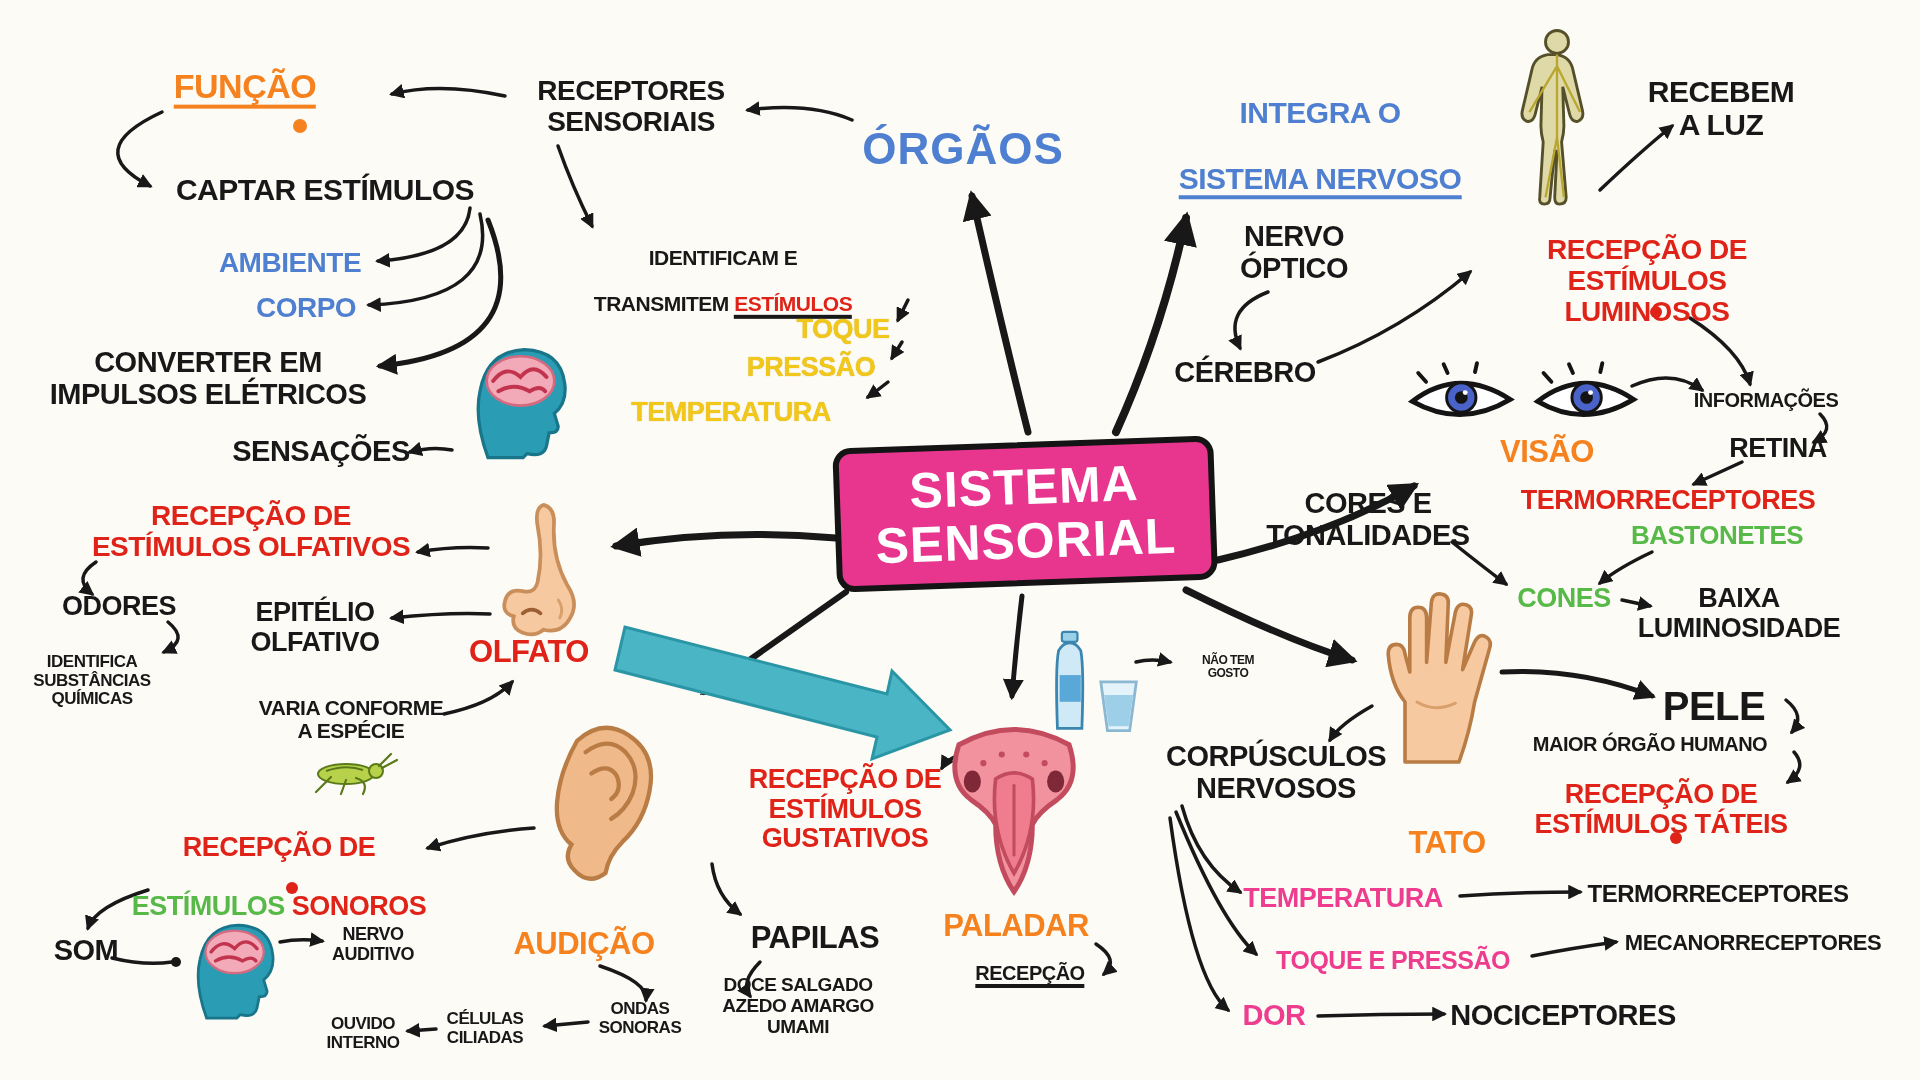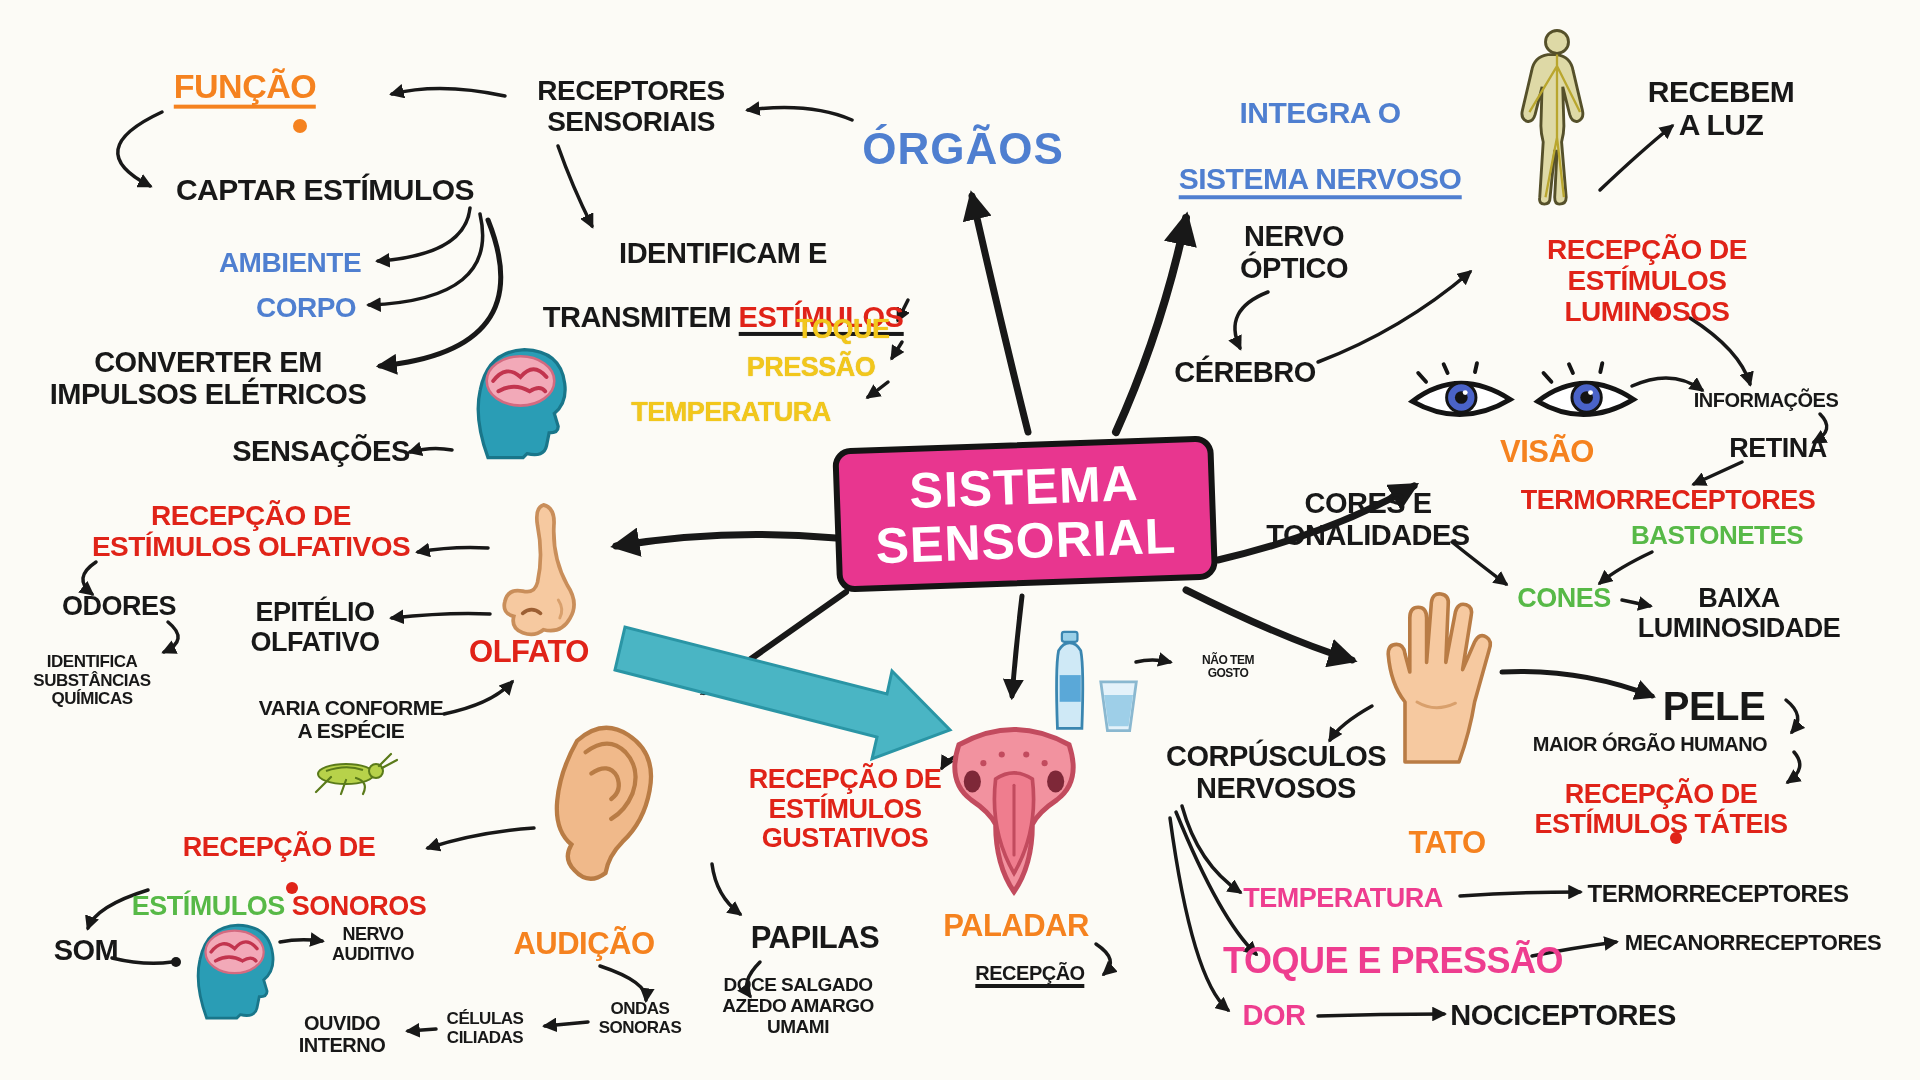--- a/index.html
+++ b/index.html
@@ -137,21 +137,21 @@
   <div class="node" style="left:325px;top:189px;font-size:30px">CAPTAR ESTÍMULOS</div>
   <div class="node blue" style="left:963px;top:149px;font-size:44px;letter-spacing:1px">ÓRGÃOS</div>
   <div class="node blue" style="left:1320px;top:131px;font-size:30px">
     <span>INTEGRA O</span><br>
     <span class="u-blue">SISTEMA NERVOSO</span>
   </div>
   <div class="node" style="left:1721px;top:108px;font-size:30px">RECEBEM
 A LUZ</div>
   <div class="node blue" style="left:290px;top:263px;font-size:28px">AMBIENTE</div>
   <div class="node blue" style="left:306px;top:308px;font-size:28px">CORPO</div>
-  <div class="node" style="left:723px;top:271px;font-size:29px">
+  <div class="node" style="left:723px;top:271px;font-size:21px">
     <span>IDENTIFICAM E</span><br>
     <span>TRANSMITEM</span> <span class="red u-black">ESTÍMULOS</span>
   </div>
   <div class="node yellow" style="left:843px;top:330px;font-size:27px">TOQUE</div>
   <div class="node yellow" style="left:811px;top:368px;font-size:27px">PRESSÃO</div>
   <div class="node yellow" style="left:731px;top:413px;font-size:27px">TEMPERATURA</div>
   <div class="node" style="left:208px;top:379px;font-size:29px">CONVERTER EM
 IMPULSOS ELÉTRICOS</div>
   <div class="node" style="left:321px;top:452px;font-size:29px">SENSAÇÕES</div>
   <div class="node" style="left:1294px;top:253px;font-size:29px">NERVO
@@ -203,30 +203,30 @@
 UMAMI</div>
 
   <div class="node" style="left:279px;top:862px;font-size:27px">
     <span class="red">RECEPÇÃO DE</span><br>
     <span class="green">ESTÍMULOS</span> <span class="red">SONOROS</span>
   </div>
   <div class="node" style="left:86px;top:951px;font-size:29px">SOM</div>
   <div class="node" style="left:373px;top:945px;font-size:18px">NERVO
 AUDITIVO</div>
   <div class="node orange" style="left:584px;top:944px;font-size:31px">AUDIÇÃO</div>
-  <div class="node" style="left:342px;top:1034px;font-size:20px">OUVIDO
+  <div class="node" style="left:363px;top:1034px;font-size:17px">OUVIDO
 INTERNO</div>
   <div class="node" style="left:485px;top:1029px;font-size:17px">CÉLULAS
 CILIADAS</div>
   <div class="node" style="left:640px;top:1019px;font-size:17px">ONDAS
 SONORAS</div>
 
   <div class="node pink" style="left:1343px;top:899px;font-size:27px">TEMPERATURA</div>
   <div class="node" style="left:1718px;top:894px;font-size:24px">TERMORRECEPTORES</div>
-  <div class="node pink" style="left:1393px;top:961px;font-size:36px">TOQUE E PRESSÃO</div>
+  <div class="node pink" style="left:1393px;top:961px;font-size:25px">TOQUE E PRESSÃO</div>
   <div class="node" style="left:1753px;top:943px;font-size:22px">MECANORRECEPTORES</div>
   <div class="node pink" style="left:1274px;top:1016px;font-size:29px">DOR</div>
   <div class="node" style="left:1563px;top:1016px;font-size:29px">NOCICEPTORES</div>
 
   <div class="illus" style="left:514px;top:403px;width:130px;height:130px">
     <svg viewBox="0 0 100 100">
       <path d="M30,92 Q19,62 24,40 Q30,10 58,9 Q86,10 89,35 Q91,50 81,58 L84,68 Q84,73 77,73 L75,83 Q73,92 60,89 L57,92 Z" fill="#2a9db5" stroke="#19768a" stroke-width="2.5"></path>
       <ellipse cx="55" cy="33" rx="26" ry="19" fill="#f2a9b8" stroke="#d46a80" stroke-width="2"></ellipse>
       <path d="M34,33 Q44,20 55,30 Q65,18 75,30" fill="none" stroke="#c2344e" stroke-width="3" stroke-linecap="round"></path>
       <path d="M38,41 Q50,34 62,41 Q70,36 74,41" fill="none" stroke="#c2344e" stroke-width="3" stroke-linecap="round"></path>

